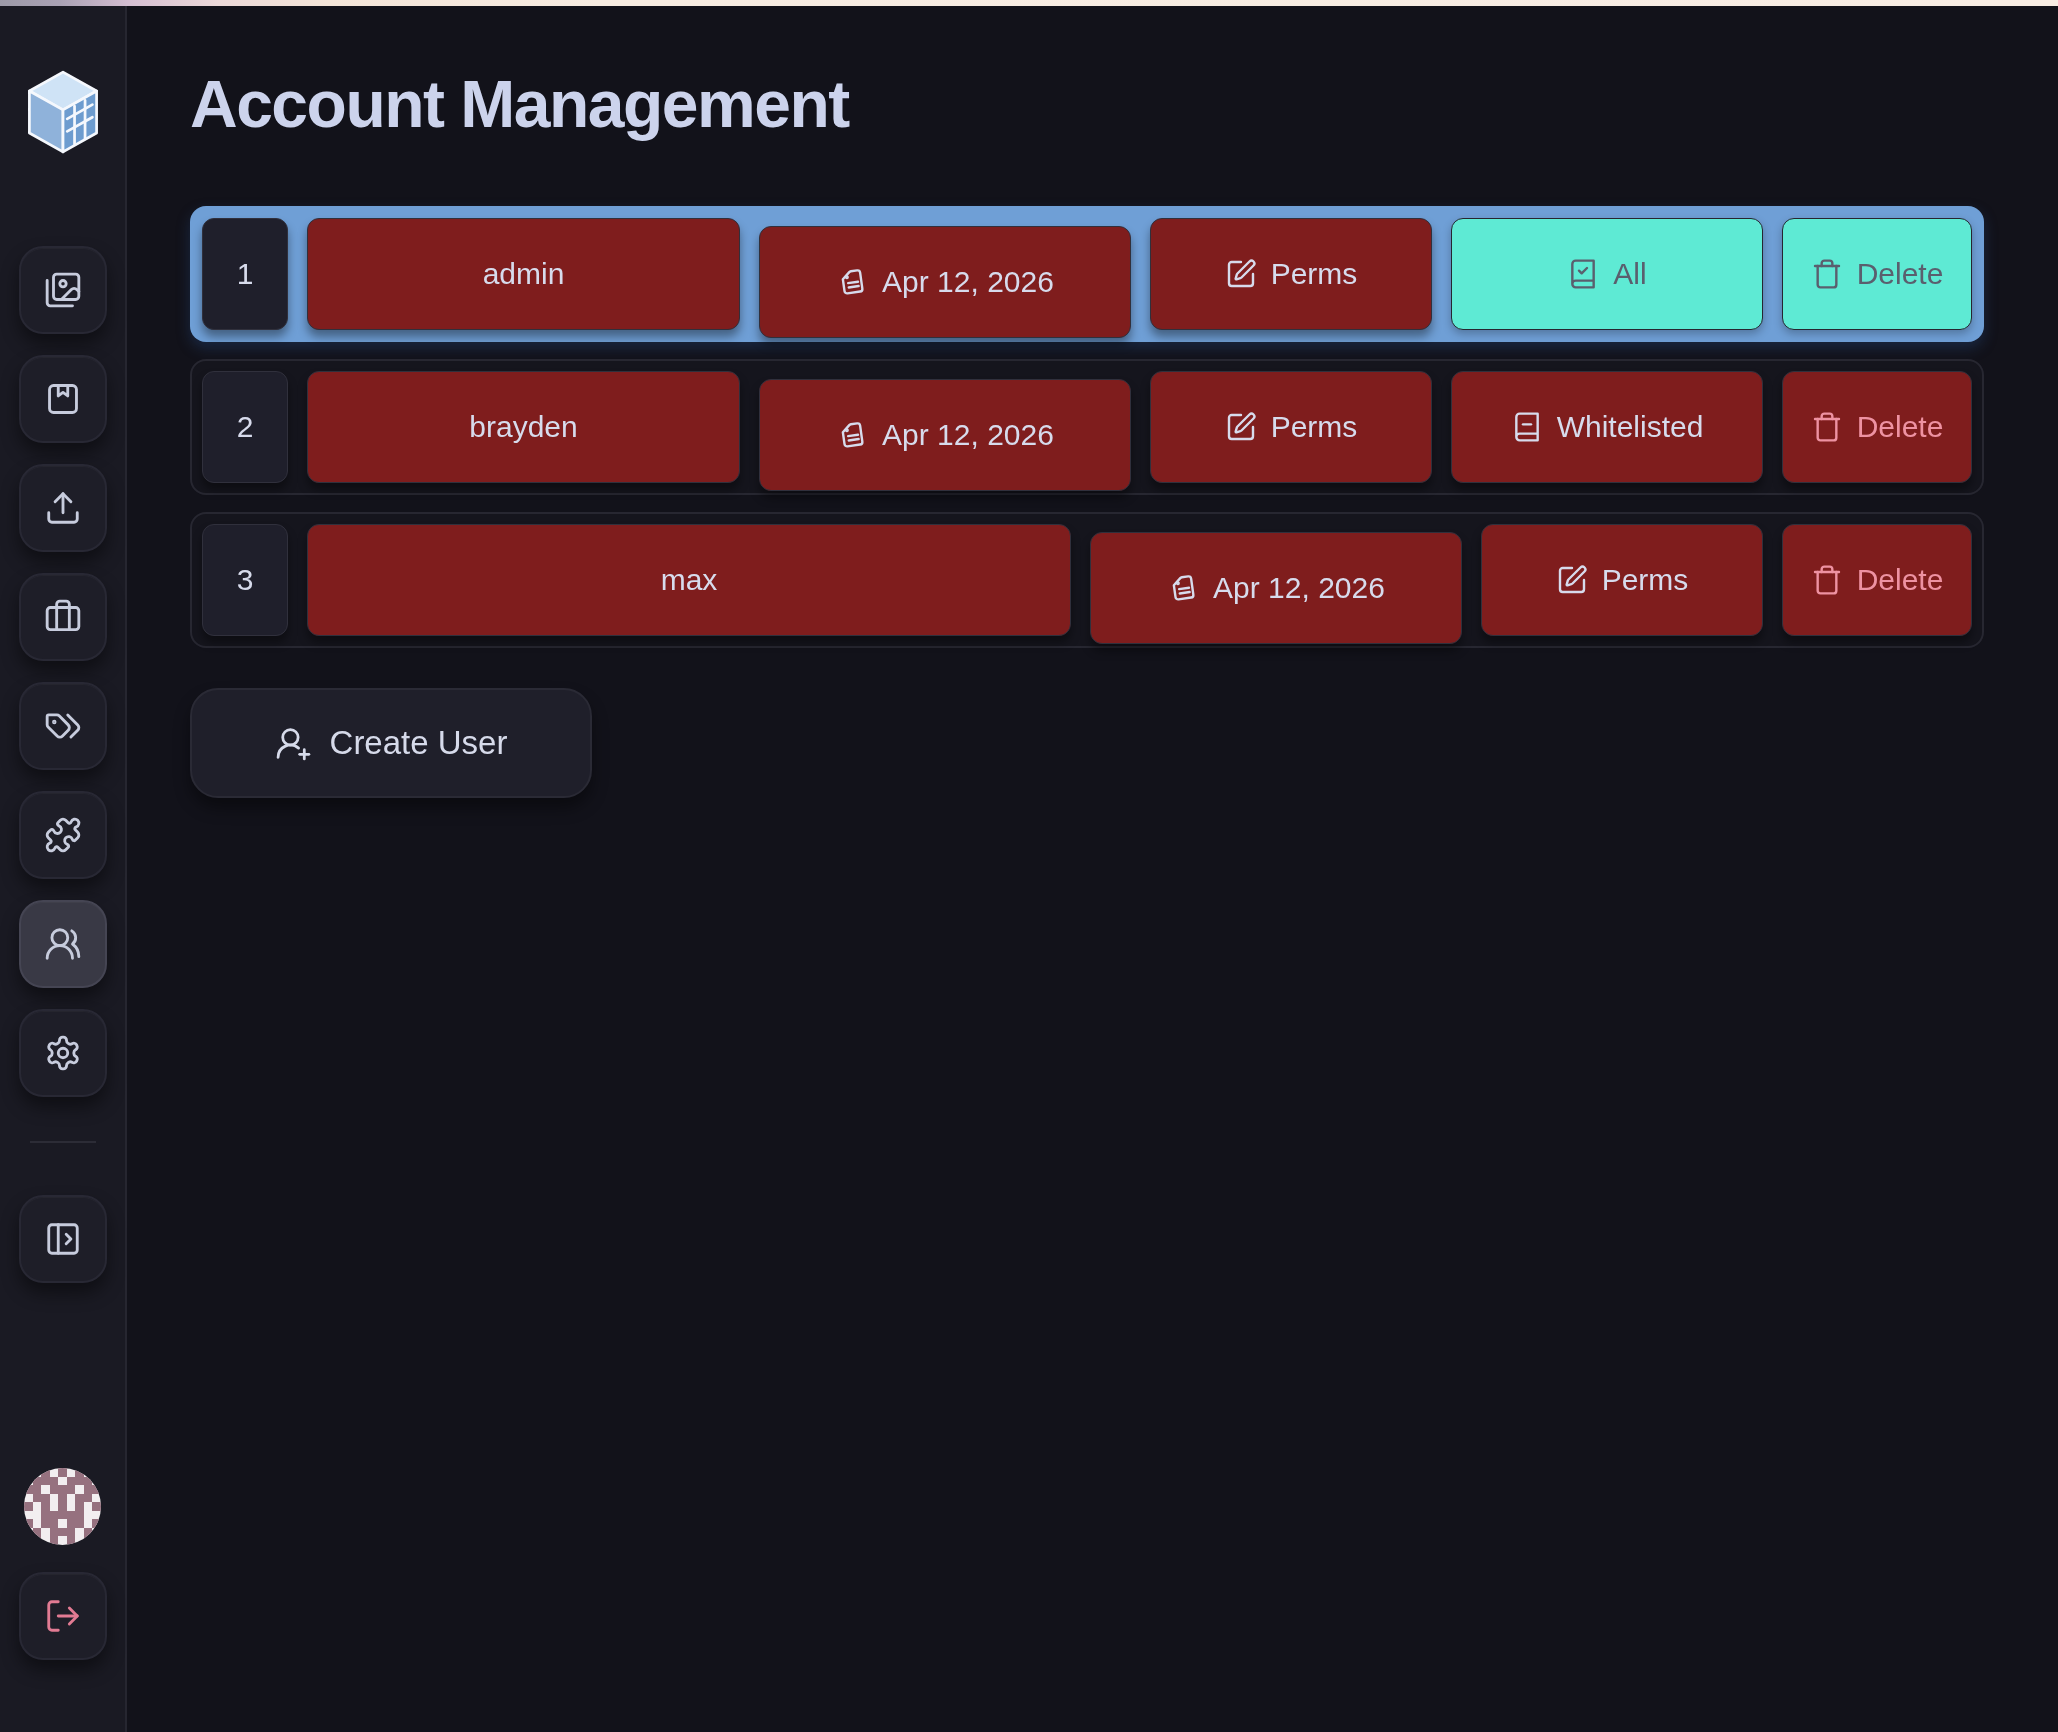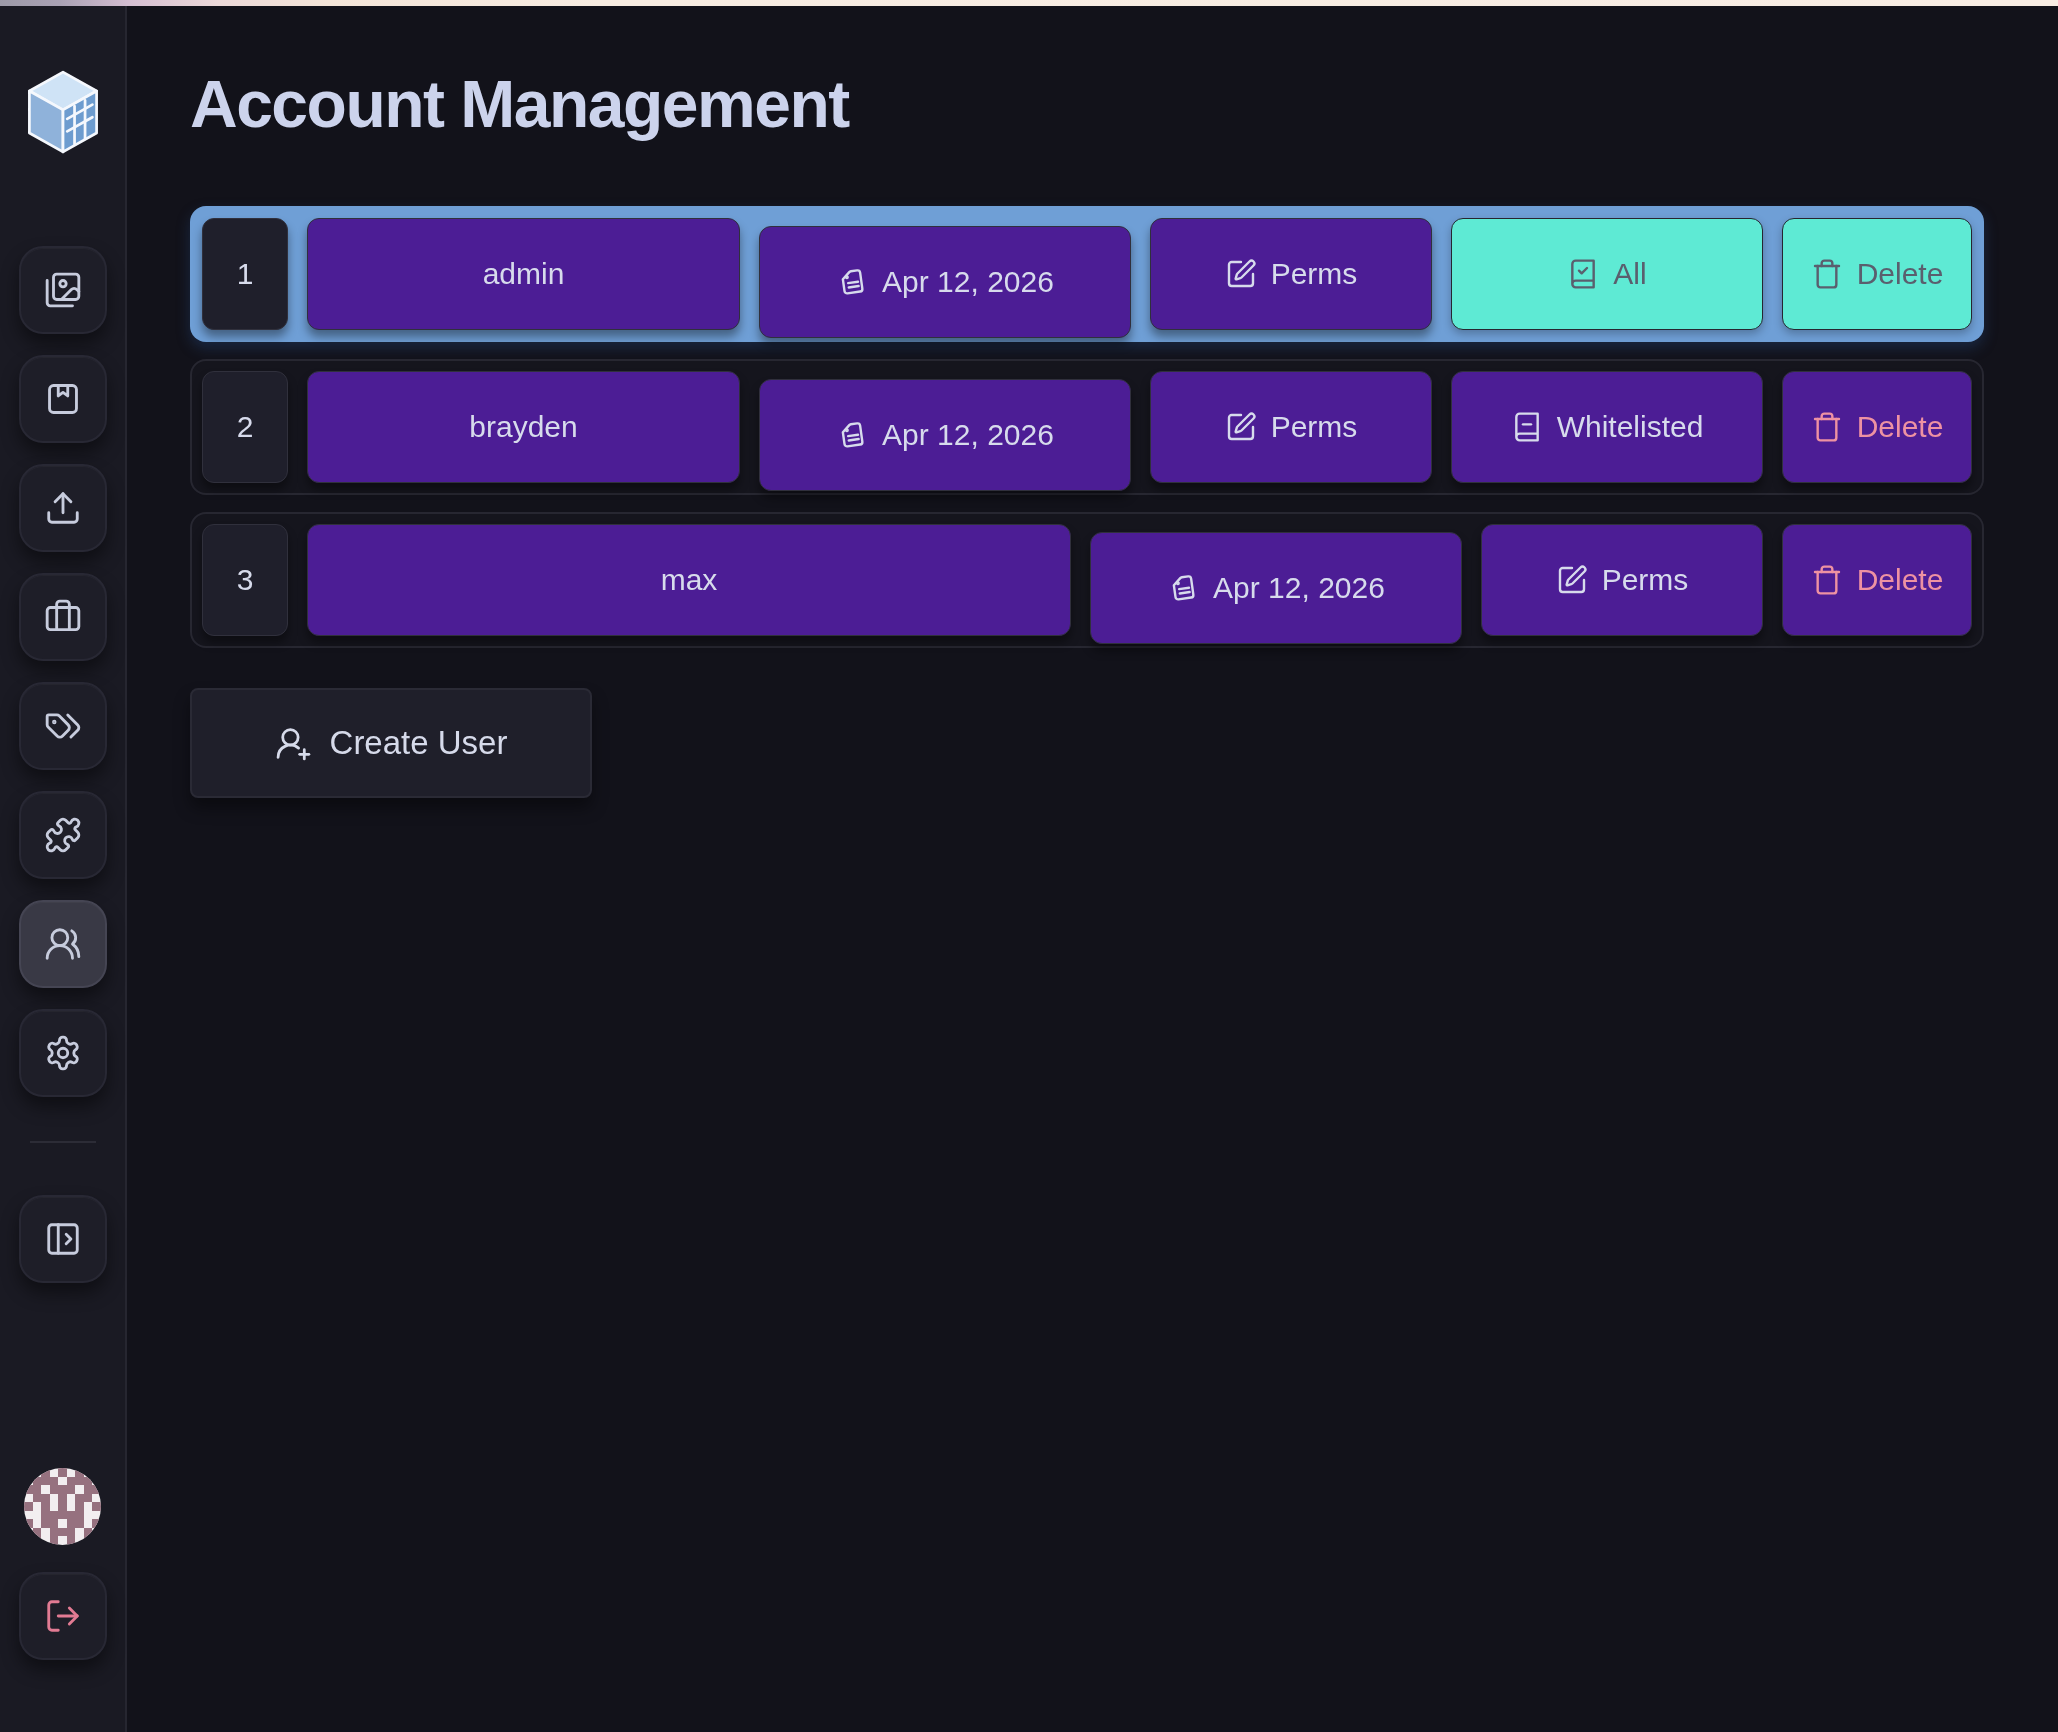--- a/index.html
+++ b/index.html
@@ -45,35 +45,35 @@
   }
   .rows{ margin-top:64px; display:flex; flex-direction:column; gap:17px; }
   .row{
     width:1794px; height:136px; border-radius:16px;
     display:flex; gap:19px; padding:12px;
   }
   .row.normal{ background:#15151d; border:2px solid #272731; padding:10px; }
   .row.selected{ background:#6f9fd6; box-shadow:0 6px 14px rgba(40,80,140,.35); }
   .cell{
     height:100%; border-radius:12px;
-    background:#4c1d95; border:1px solid #30303c;
+    background:#7f1d1d; border:1px solid #30303c;
     box-shadow:0 7px 10px rgba(0,0,0,.38);
     display:flex; align-items:center; justify-content:center; gap:14px;
     font-size:30px; color:#d7dbec; cursor:pointer;
   }
   .cell svg{ width:32px; height:32px; flex:none; }
   .c-num{ width:86px; background:#1f1f2b; cursor:default; }
   .c-user{ flex:1; }
   .c-date{ width:372px;margin-top:8px; }
   .c-perms{ width:282px; }
   .c-status{ width:312px; }
   .c-del{ width:190px; color:#ee92a2; }
   .cell.disabled{ background:#5eead4; border-color:#262630; color:#5a5f6e; box-shadow:0 4px 8px rgba(0,0,0,.25); }
   .create-btn{
-    margin-top:40px; width:402px; height:110px; border-radius:8px;
+    margin-top:40px; width:402px; height:110px; border-radius:28px;
     background:#1f1f2a; border:2px solid #2a2a35;
     display:flex; align-items:center; justify-content:center; gap:18px;
     font-size:33px; color:#d6daea; cursor:pointer;
     box-shadow:0 10px 16px rgba(0,0,0,.4);
   }
   .create-btn svg{ width:37px; height:37px; }
   .ico{ fill:none; stroke:currentColor; stroke-width:1.8; stroke-linecap:round; stroke-linejoin:round; }
 </style>
 </head>
 <body>

